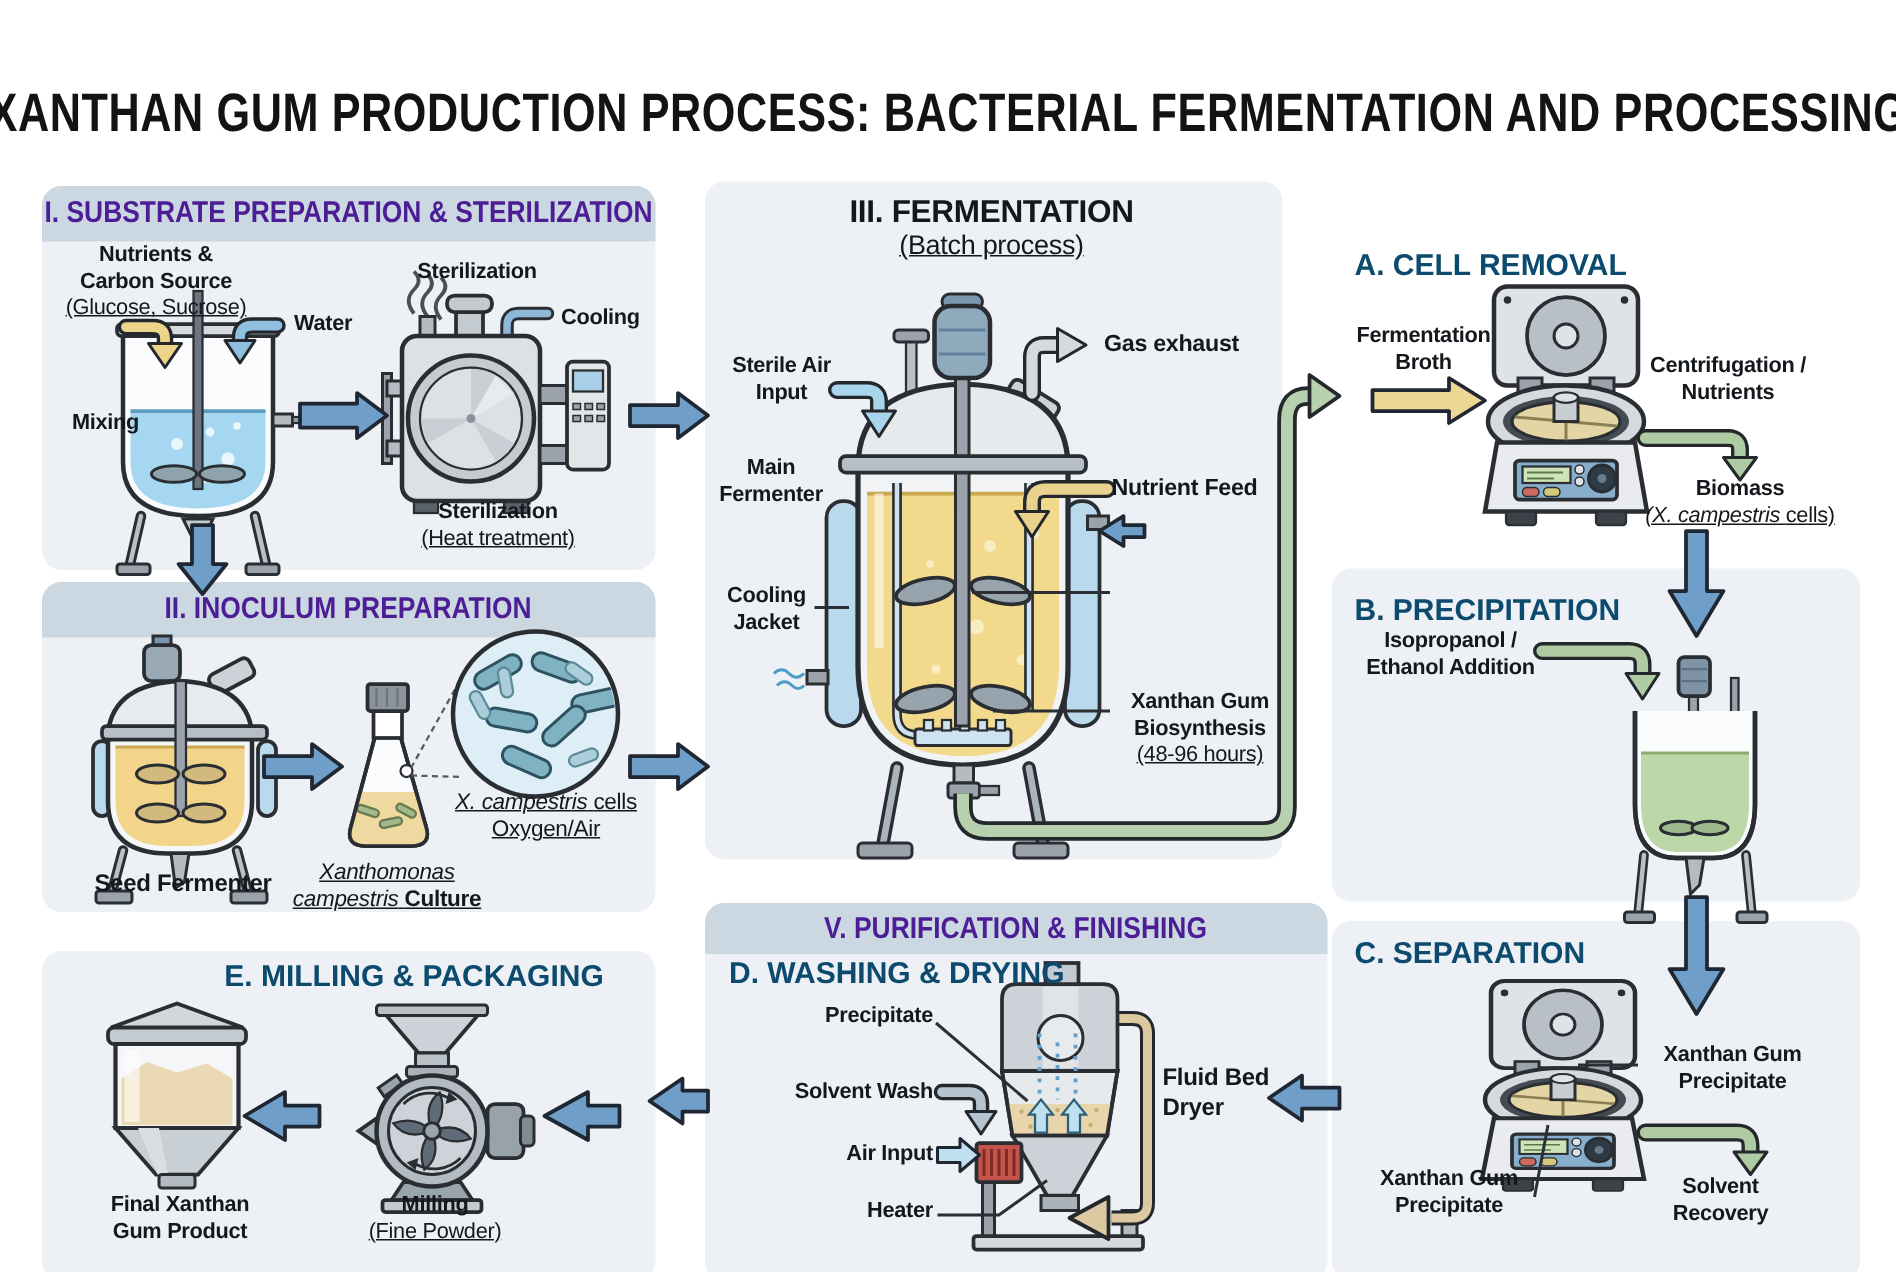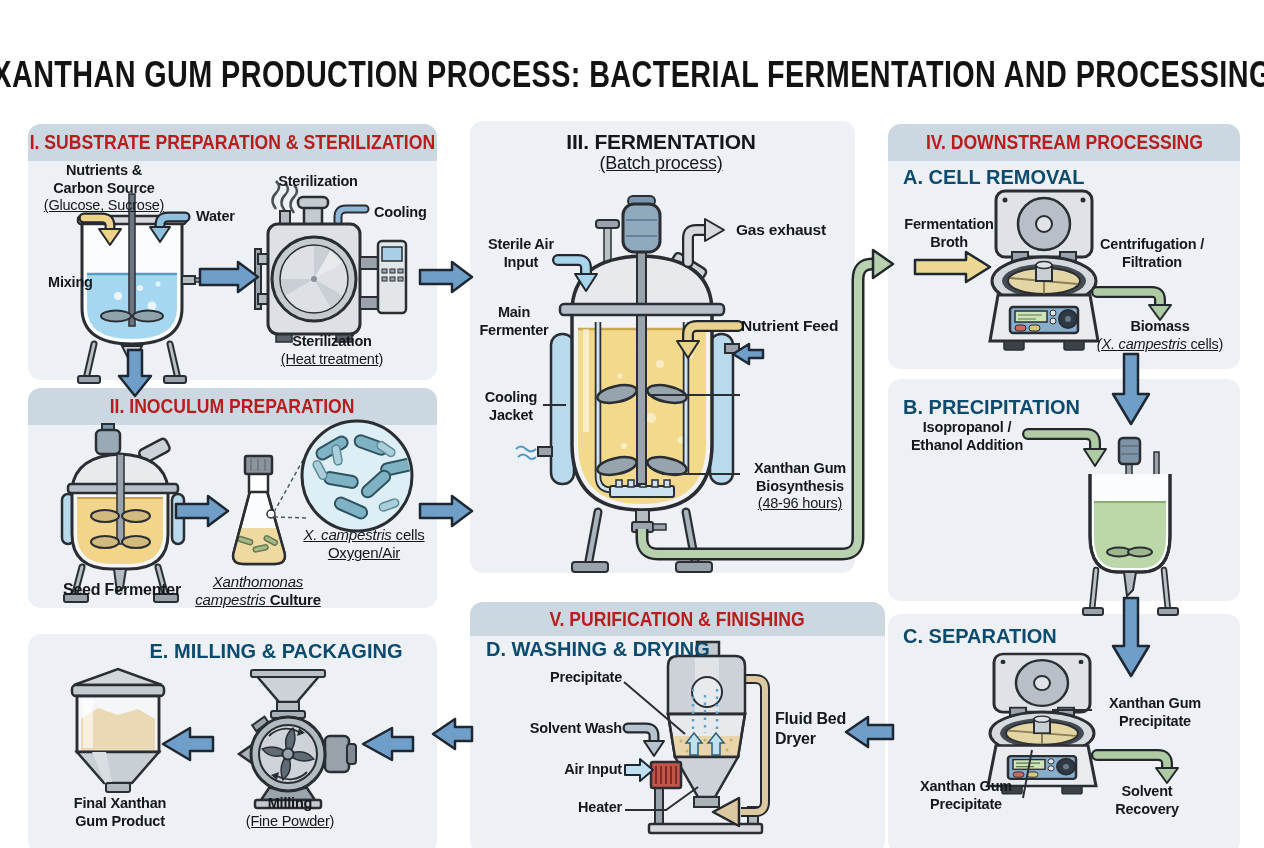--- a/index.html
+++ b/index.html
@@ -3,21 +3,21 @@
 <meta charset="utf-8">
 <style>
   html,body{margin:0;padding:0;background:#fff;}
   #stage{position:relative;width:1264px;height:848px;background:#ffffff;overflow:hidden;
          font-family:"Liberation Sans","DejaVu Sans",sans-serif;color:#14181c;margin-top:24px;}
   .title{position:absolute;top:30px;left:50%;transform:translateX(-50%) scaleX(.80);
          font-size:36px;font-weight:bold;white-space:nowrap;color:#131313;letter-spacing:.5px;}
   .panel{position:absolute;background:#edf0f4;border-radius:13px;z-index:1;}
   .hbar{position:absolute;left:0;top:0;width:100%;height:37px;background:#cbd8e2;
         border-radius:13px 13px 0 0;display:flex;align-items:center;justify-content:center;
-        font-weight:bold;font-size:20px;color:#b91c1c;white-space:nowrap;}
+        font-weight:bold;font-size:20px;color:#4c1d95;white-space:nowrap;}
   .hbar .cond{display:inline-block;transform:scaleX(.88);transform-origin:center;}
   .sec{position:absolute;font-weight:bold;font-size:20px;color:#0c4a6e;white-space:nowrap;z-index:3;}
   .lbl{position:absolute;font-weight:bold;font-size:14.5px;line-height:1.22;color:#14181c;
        text-align:center;white-space:nowrap;z-index:3;letter-spacing:-0.2px;}
   .c{transform:translateX(-50%);}
   .r{text-align:right;}
   .l{text-align:left;}
   .ln{display:block;}
   .rg{font-weight:normal;text-decoration:underline;}
   .big{font-size:21px;}
@@ -35,25 +35,20 @@
     <div class="hbar">
         <span class="cond">I. SUBSTRATE PREPARATION &amp; STERILIZATION</span>
       </div>
   </div>
   <div class="panel" style="left:28px;top:364px;width:409px;height:220px">
     <div class="hbar">
         <span class="cond">II. INOCULUM PREPARATION</span>
       </div>
   </div>
   <div class="panel" style="left:470px;top:97px;width:385px;height:452px"></div>
-  <div class="panel" style="left:888px;top:100px;width:352px;height:245px">
-    <div class="hbar">
-        <span class="cond">IV. DOWNSTREAM PROCESSING</span>
-      </div>
-  </div>
   <div class="panel" style="left:888px;top:355px;width:352px;height:222px"></div>
   <div class="panel" style="left:888px;top:590px;width:352px;height:240px"></div>
   <div class="panel" style="left:470px;top:578px;width:415px;height:252px">
     <div class="hbar" style="height:34px">
         <span class="cond">V. PURIFICATION &amp; FINISHING</span>
       </div>
   </div>
   <div class="panel" style="left:28px;top:610px;width:409px;height:220px"></div>
 
   <svg class="overlay" width="1264" height="848" viewBox="0 0 1264 848" xmlns="http://www.w3.org/2000/svg" xmlns:xlink="http://www.w3.org/1999/xlink">
@@ -486,21 +481,21 @@
       <span class="ln rg">(48-96 hours)</span>
   </div>
 
   <div class="sec" style="left:903px;top:142px">A. CELL REMOVAL</div>
   <div class="lbl c" style="left:949px;top:192px">
     <span class="ln">Fermentation</span>
       <span class="ln">Broth</span>
   </div>
   <div class="lbl c" style="left:1152px;top:212px">
     <span class="ln">Centrifugation /</span>
-      <span class="ln">Filtration</span>
+      <span class="ln">Nutrients</span>
   </div>
   <div class="lbl c" style="left:1160px;top:294px">
     <span class="ln">Biomass</span>
     <span class="ln rg"><i>(X. campestris</i> <span>cells)</span></span>
   </div>
 
   <div class="sec" style="left:903px;top:372px">B. PRECIPITATION</div>
   <div class="lbl c" style="left:967px;top:395px">
     <span class="ln">Isopropanol /</span>
       <span class="ln">Ethanol Addition</span>

